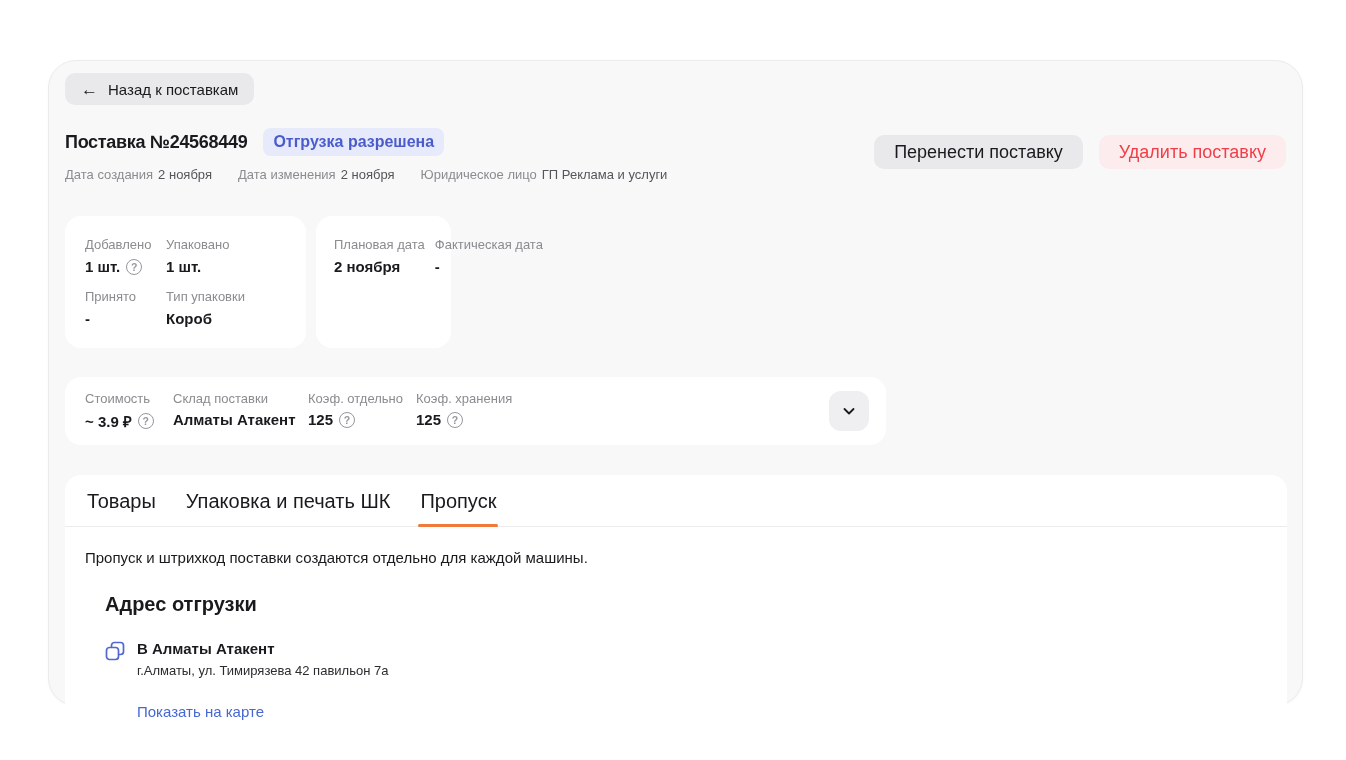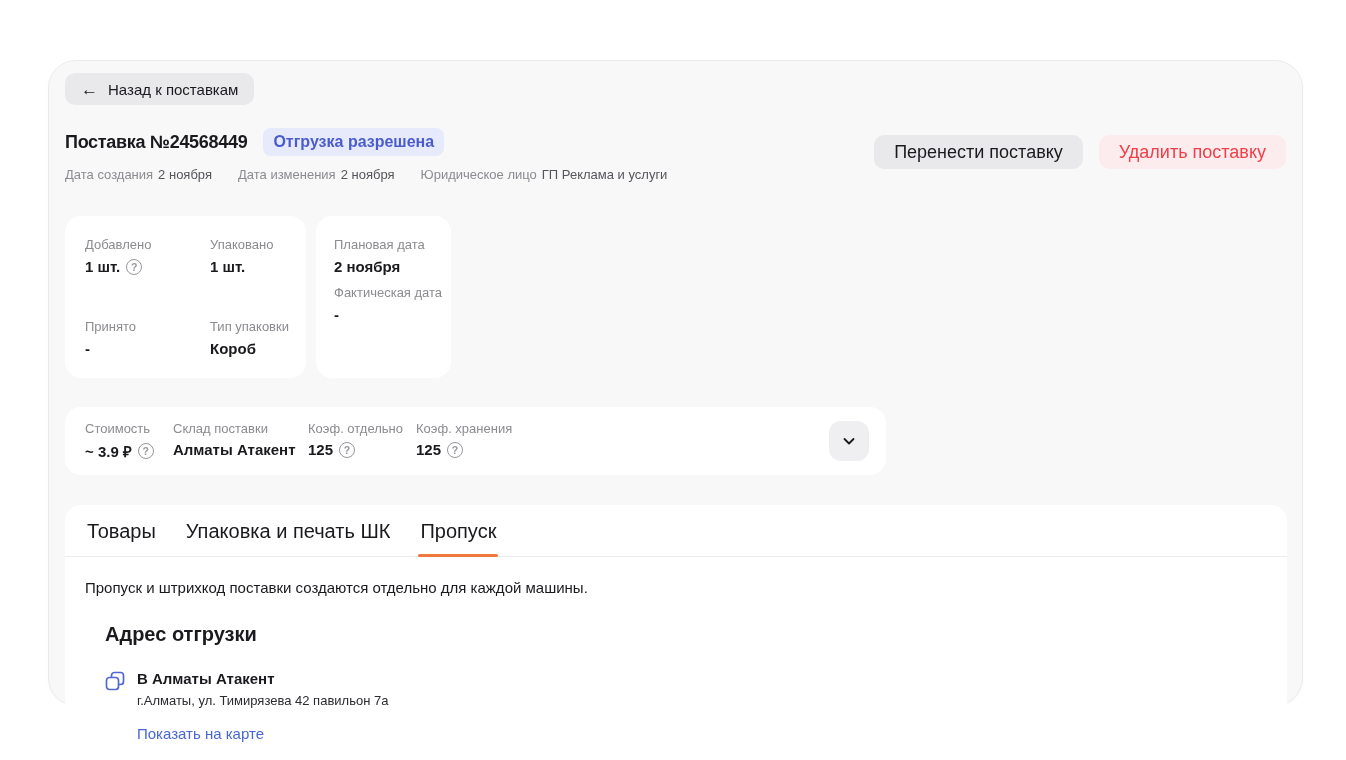--- a/index.html
+++ b/index.html
@@ -48,23 +48,23 @@
     height: 34px; padding: 0 20px; border: none; border-radius: 10px;
     font-family: inherit; font-size: 18px; cursor: pointer; white-space: nowrap;
   }
   .btn-move { background: #e9e9eb; color: #1a1a1e; }
   .btn-delete { background: #fdecee; color: #ef3e47; }
   
   .cards-row { display: flex; gap: 10px; margin-top: 34px; align-items: stretch; }
   .card { background: #ffffff; border-radius: 16px; }
   .card-quant {
     width: 241px; padding: 21px 20px;
-    display: grid; grid-template-columns: 81px 1fr; row-gap: 14px; column-gap: 0; gap: 44px;
-  }
-  .card-dates { width: 135px; padding: 21px 18px; display: flex; flex-direction: column; gap: 10px; }
+    display: grid; grid-template-columns: 81px 1fr; row-gap: 14px; column-gap: 0;
+  }
+  .card-dates { width: 135px; padding: 21px 18px; display: flex; gap: 10px; }
   .cell-label { font-size: 13px; color: #8b8b90; white-space: nowrap; }
   .cell-value {
     font-size: 15px; font-weight: 600; margin-top: 6px;
     display: flex; align-items: center; gap: 6px; white-space: nowrap;
   }
   .help-icon {
     width: 16px; height: 16px; border: 1.4px solid #97979d; border-radius: 50%;
     color: #97979d; font-size: 10.5px; font-weight: 700;
     display: inline-flex; align-items: center; justify-content: center;
     flex: 0 0 auto;
@@ -94,21 +94,21 @@
     content: ""; position: absolute; left: 0; right: 0; bottom: -1px;
     height: 3px; background: #f0793c; border-radius: 2px;
   }
   .note { margin: 22px 20px 0; font-size: 15px; }
   .section-title { margin: 27px 0 0 40px; font-size: 20px; font-weight: 700; }
   .address-row { display: flex; margin: 24px 0 0 40px; gap: 12px; }
   .copy-icon { flex: 0 0 auto; margin-top: 1px; }
   .addr-name { font-size: 15px; font-weight: 600; }
   .addr-line { font-size: 13px; margin-top: 6px; color: #2b2b30; }
   .map-link {
-    display: inline-block; margin-top: 17px;
+    display: inline-block; margin-top: 25px;
     font-size: 15px; font-weight: 500; color: #4767d3; cursor: pointer;
   }
 </style>
 </head>
 <body>
 
 <div class="shell">
 
   <button class="back-btn">
     <span class="back-arrow">←</span>

